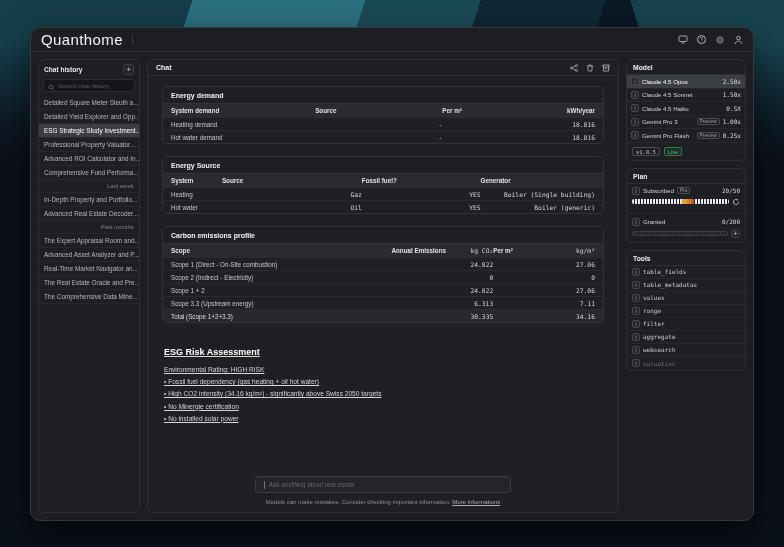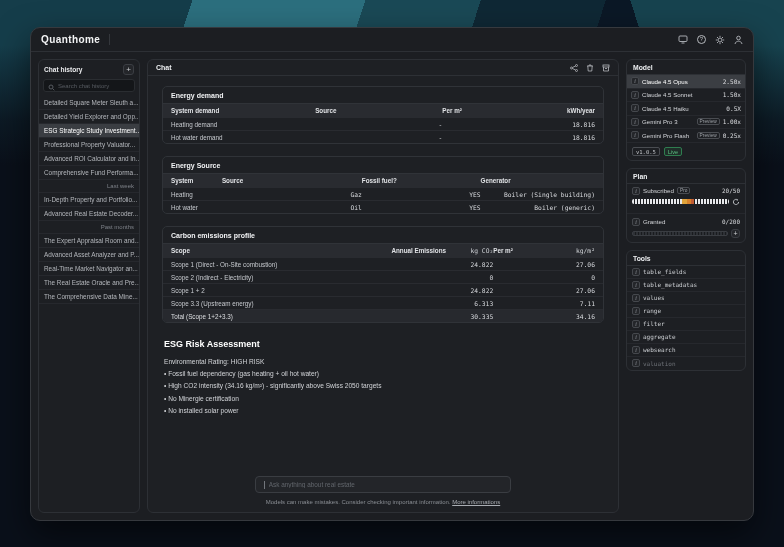--- a/index.html
+++ b/index.html
@@ -18,21 +18,21 @@
       linear-gradient(108deg, #153d4a 0 20%, #2c6f7e 20% 38%, #1a4956 38% 50%, #0f2835 50% 63%, #0b1826 63% 100%);
   }
   .window {
     position:absolute; left:30px; top:27px; width:724px; height:494px;
     background:#1c1e22; border:1px solid #36393e; border-radius:10px;
     box-shadow:0 14px 34px rgba(0,0,0,.55);
     display:flex; flex-direction:column; overflow:hidden;
   }
   
   .topbar { height:24px; flex:0 0 24px; display:flex; align-items:center; padding:0 10px; border-bottom:1px solid #2d3035; }
-  .brand { font-size:10px; font-weight:700; color:#f3f4f5; letter-spacing:.4px; }
+  .brand { font-size:15px; font-weight:400; color:#f3f4f5; letter-spacing:.4px; }
   .tb-divider { width:1px; height:11px; background:#34373c; margin-left:9px; }
   .tb-spacer { flex:1; }
   .tb-icons { display:flex; align-items:center; gap:9px; color:#b6b9be; }
   .tb-icons svg, .cp-icons svg { display:block; }
   .icon-btn { display:flex; align-items:center; justify-content:center; cursor:pointer; }
   .help-circle { width:9px; height:9px; border:1px solid #b6b9be; border-radius:50%; font-size:6px; line-height:7px; text-align:center; color:#b6b9be; }
   
   .main { flex:1; display:flex; gap:7px; padding:7px; min-height:0; }
   .panel { background:#1d1f23; border:1px solid #2d3035; border-radius:6px; overflow:hidden; }
   
@@ -62,21 +62,21 @@
   .trow.total { background:#27292e; color:#dddfe2; }
   .mono, .num { font-family:"DejaVu Sans Mono", monospace; }
   .num { text-align:right; color:#d8dade; }
   .hr-right { text-align:right; }
   .g-demand  { grid-template-columns:34% 30% 17% 19%; }
   .g-source  { grid-template-columns:12% 33% 28% 27%; }
   .g-carbon  { grid-template-columns:52% 24% 24%; }
   .hsplit { display:flex; justify-content:space-between; }
   .hsplit .unit { font-family:"DejaVu Sans Mono", monospace; font-weight:400; color:#cfd2d6; }
   
-  .esg { margin:4px 2px 0; }
+  .esg { margin:12px 2px 0;text-decoration:underline; }
   .esg-title { font-size:9px; font-weight:700; color:#ffffff; margin-bottom:7px; }
   .esg-line { font-size:6.6px; color:#d2d4d8; line-height:1.85; }
   
   .cp-footer { margin-top:auto; display:flex; flex-direction:column; align-items:center; padding-top:8px; }
   .composer { width:58%; height:17px; background:#232529; border:1px solid #3a3d42; border-radius:4px; display:flex; align-items:center; padding:0 8px; gap:4px; }
   .caret { width:1px; height:8px; background:#72767c; }
   .composer input { flex:1; min-width:0; background:transparent; border:0; outline:0; font-size:6.4px; color:#aeb1b6; font-family:inherit; }
   .composer input::placeholder { color:#62666c; }
   .disclaimer { margin-top:6px; font-size:6px; color:#8a8e94; }
   .disclaimer a { color:#a9adb3; text-decoration:underline; cursor:pointer; }

